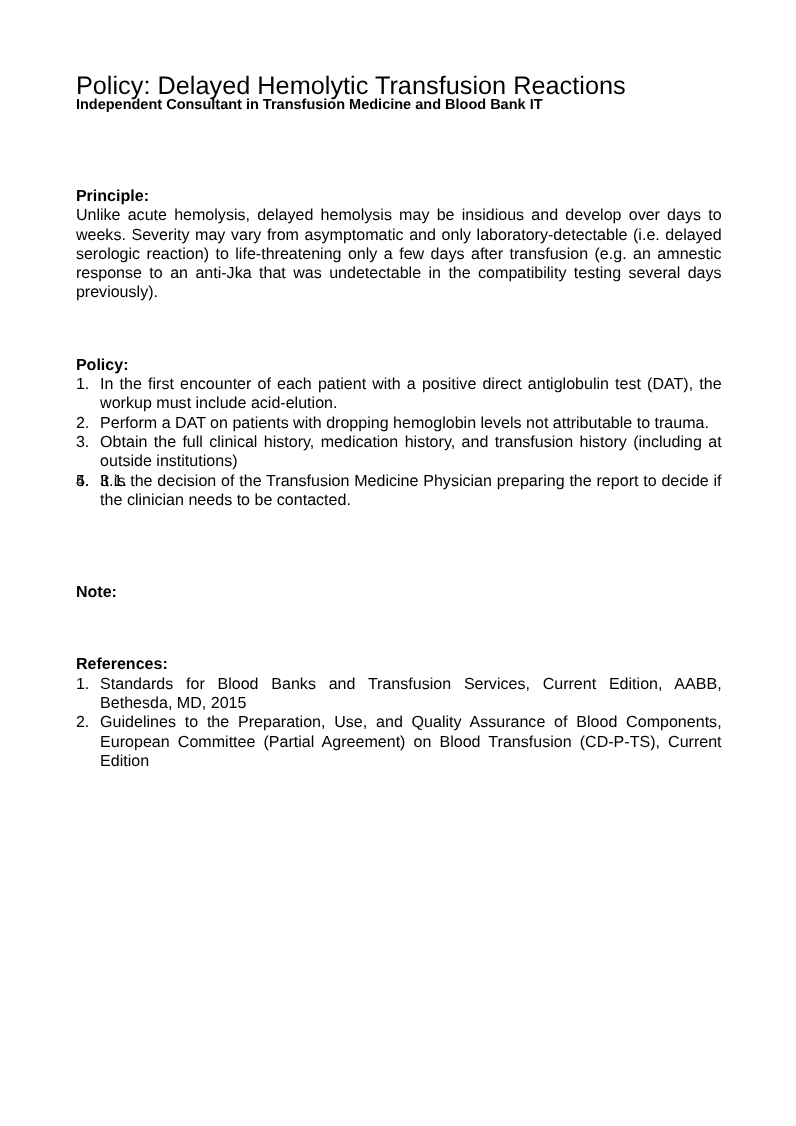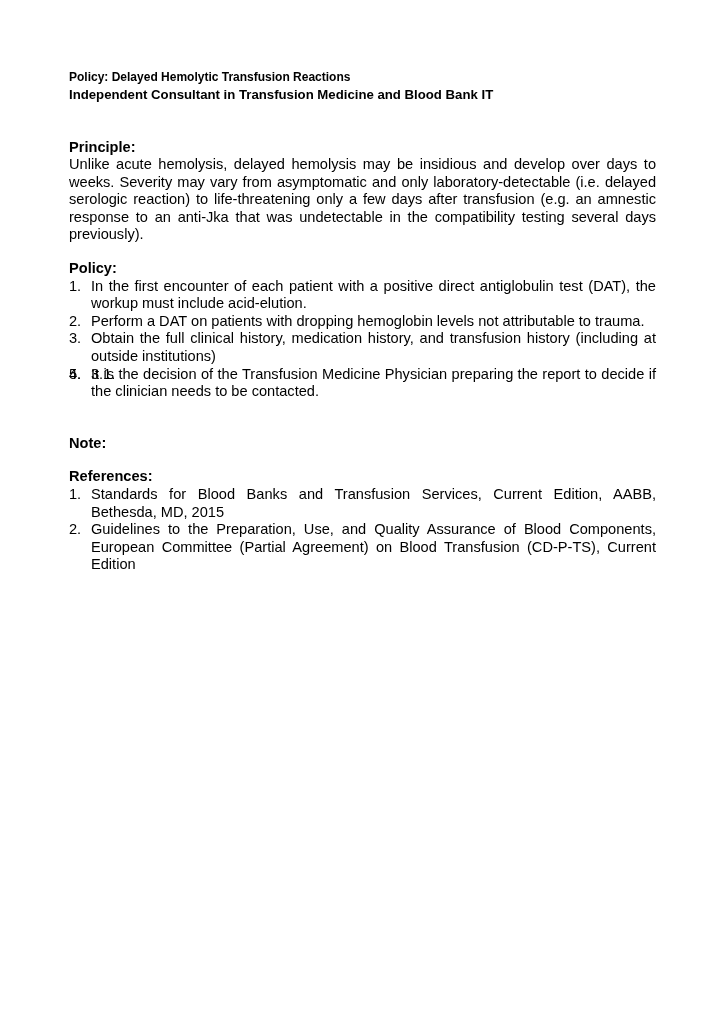--- a/index.html
+++ b/index.html
@@ -2,23 +2,23 @@
 <html><head>
 <meta charset="utf-8">
 <style>
   html, body { margin: 0; padding: 0; background: #ffffff; }
   body { width: 724px; height: 1024px; position: relative; overflow: hidden; }
   .page {
     position: absolute; left: 69px; top: 68px; width: 587px;
     font-family: "Liberation Sans", sans-serif; color: #000;
     font-size: 14.6px; line-height: 17.6px;
   }
-  .title { font-weight: bold; font-size: 12px; line-height: 19px; }
+  .title { font-weight: normal; font-size: 23px; line-height: 19px; }
   .author, .affil { font-weight: bold; font-size: 13.2px; line-height: 16.5px; }
-  .section-head { font-weight: bold; font-size: 14.6px; line-height: 17.6px; }
+  .section-head { font-weight: bold; font-size: 14.6px; line-height: 17.6px; margin-top: 32px; }
   .para { text-align: justify; }
   .gap-lg { height: 35px; }
   .gap-md { height: 16px; }
   .gap-xl { height: 34px; }
   ol.list { list-style: none; margin: 0; padding: 0; }
   ol.list > li { position: relative; padding-left: 22px; text-align: justify; }
   ol.list > li > .num { position: absolute; left: 0; top: 0; }
   ol.sub { list-style: none; margin: 0; padding: 0; }
   ol.sub > li { position: relative; padding-left: 27px; text-align: justify; }
   ol.sub > li > .num { position: absolute; left: 0; top: 0; }

